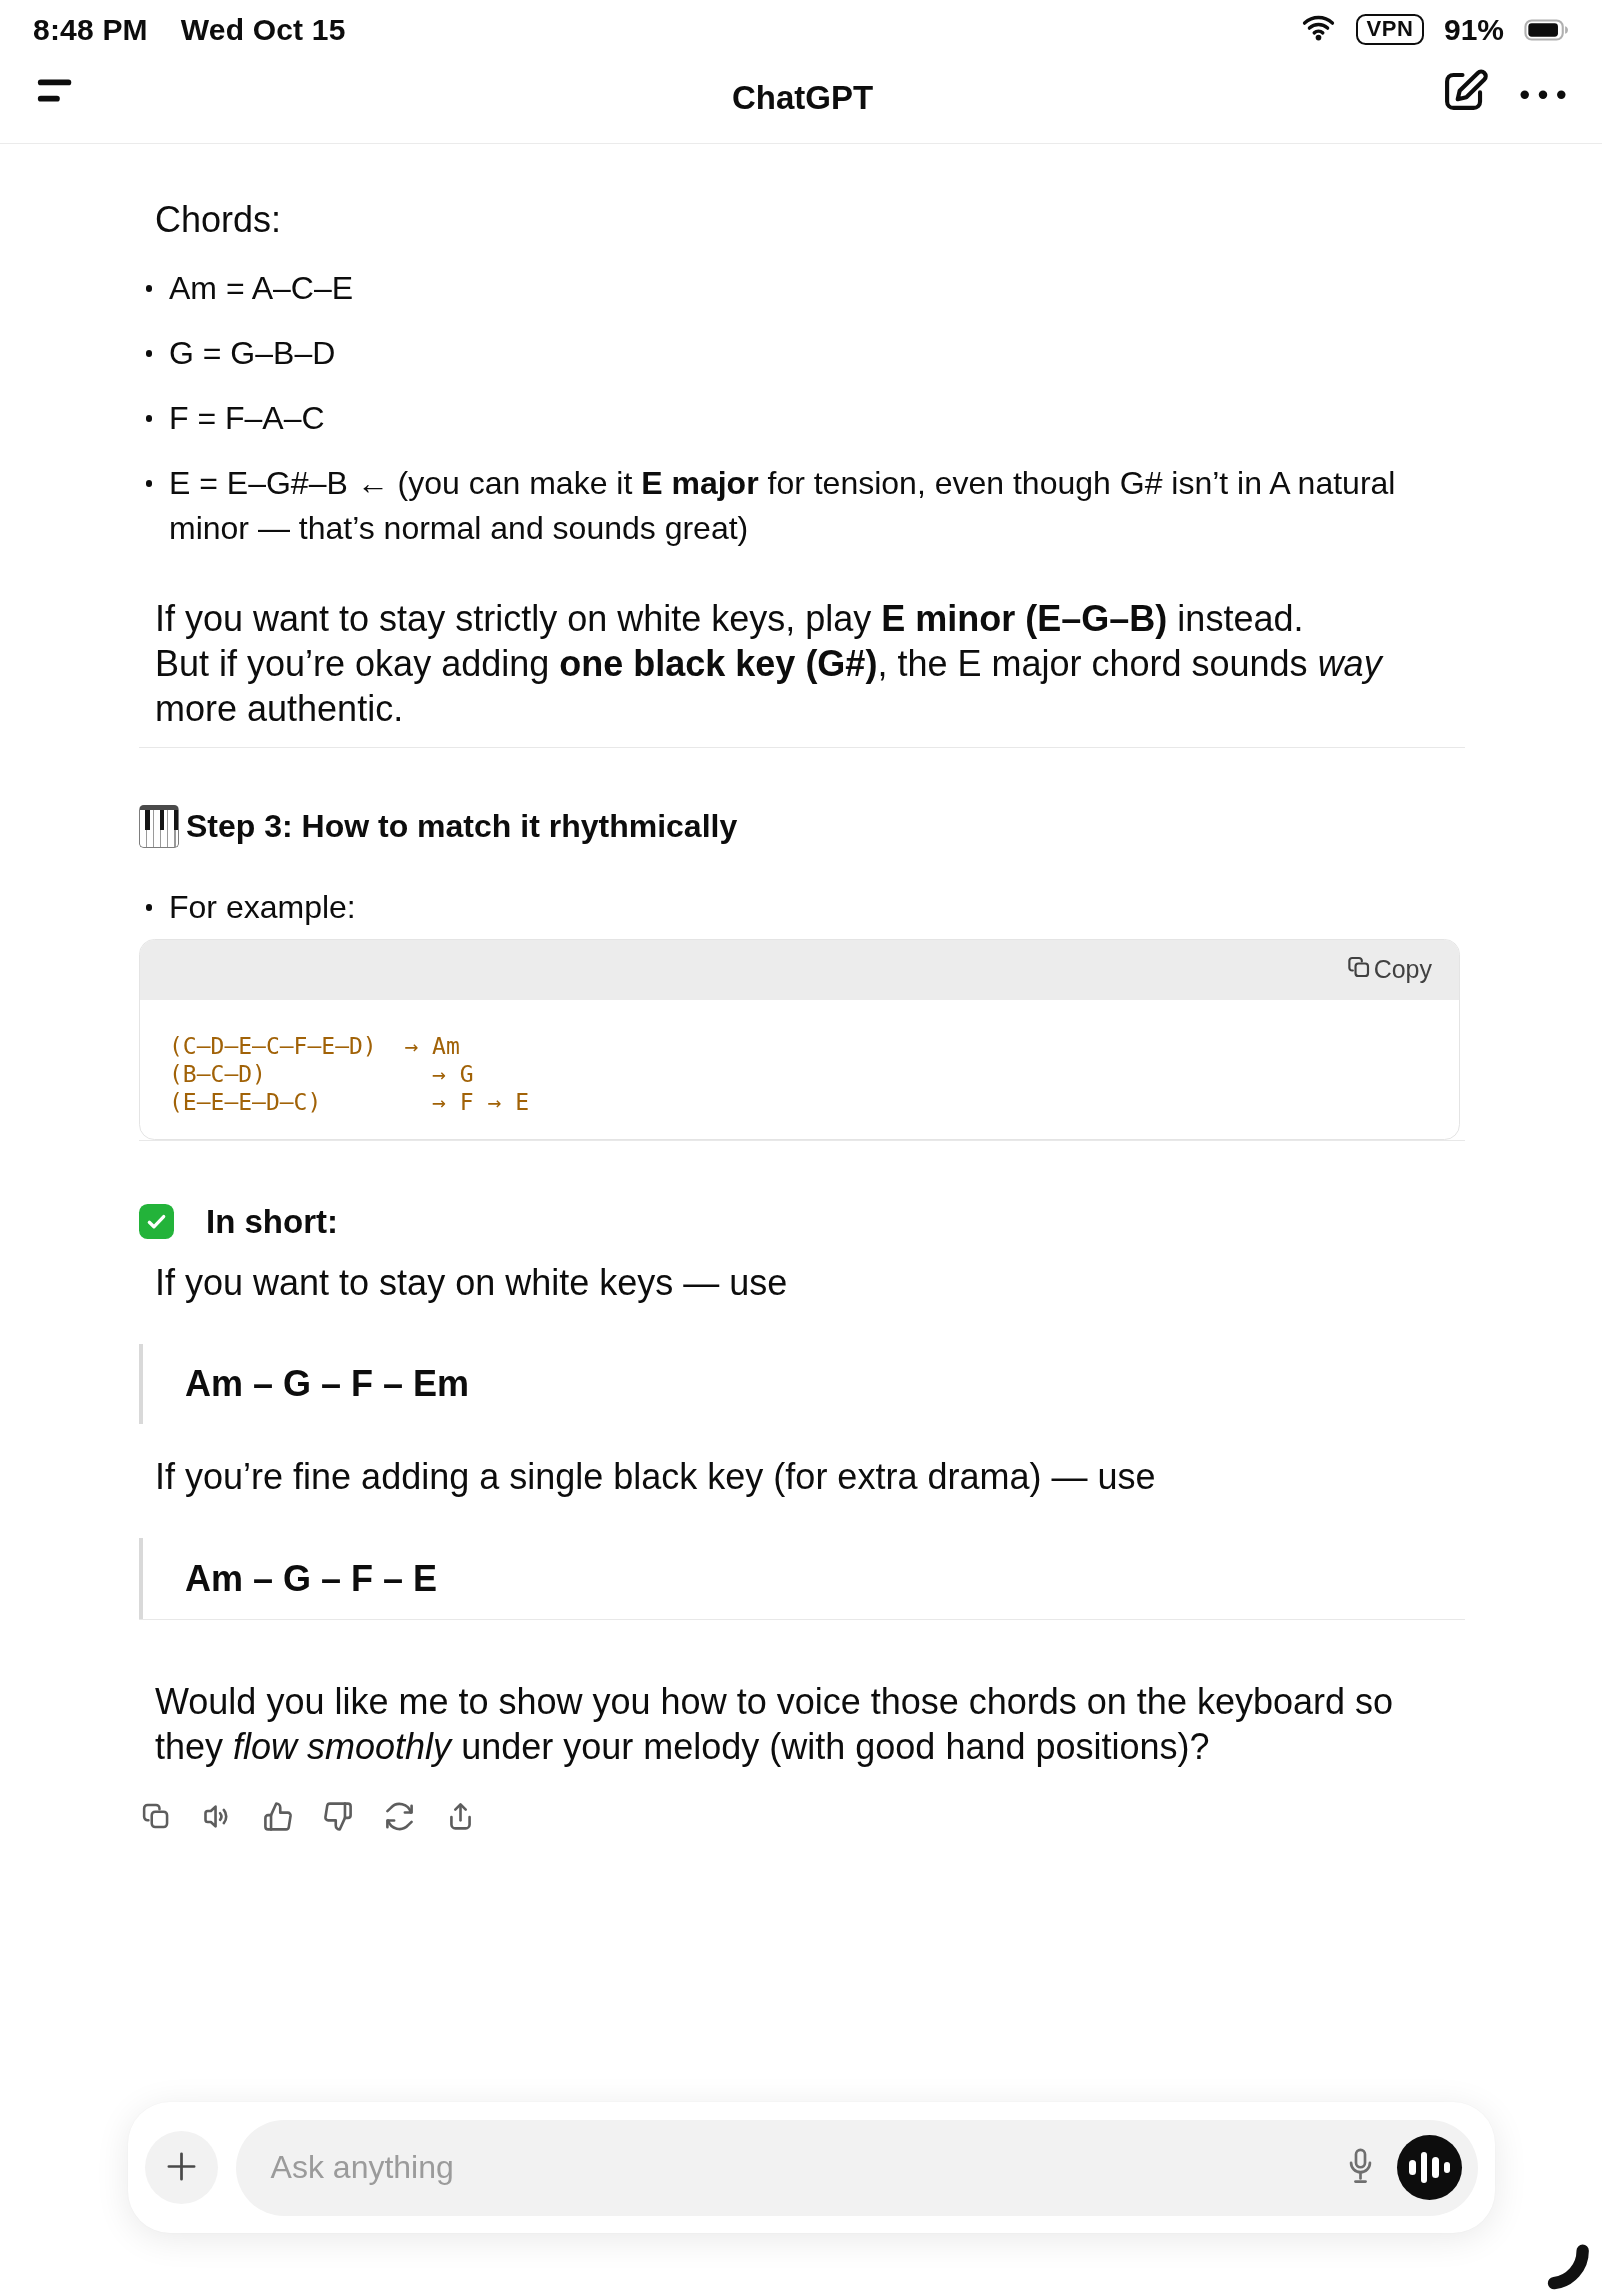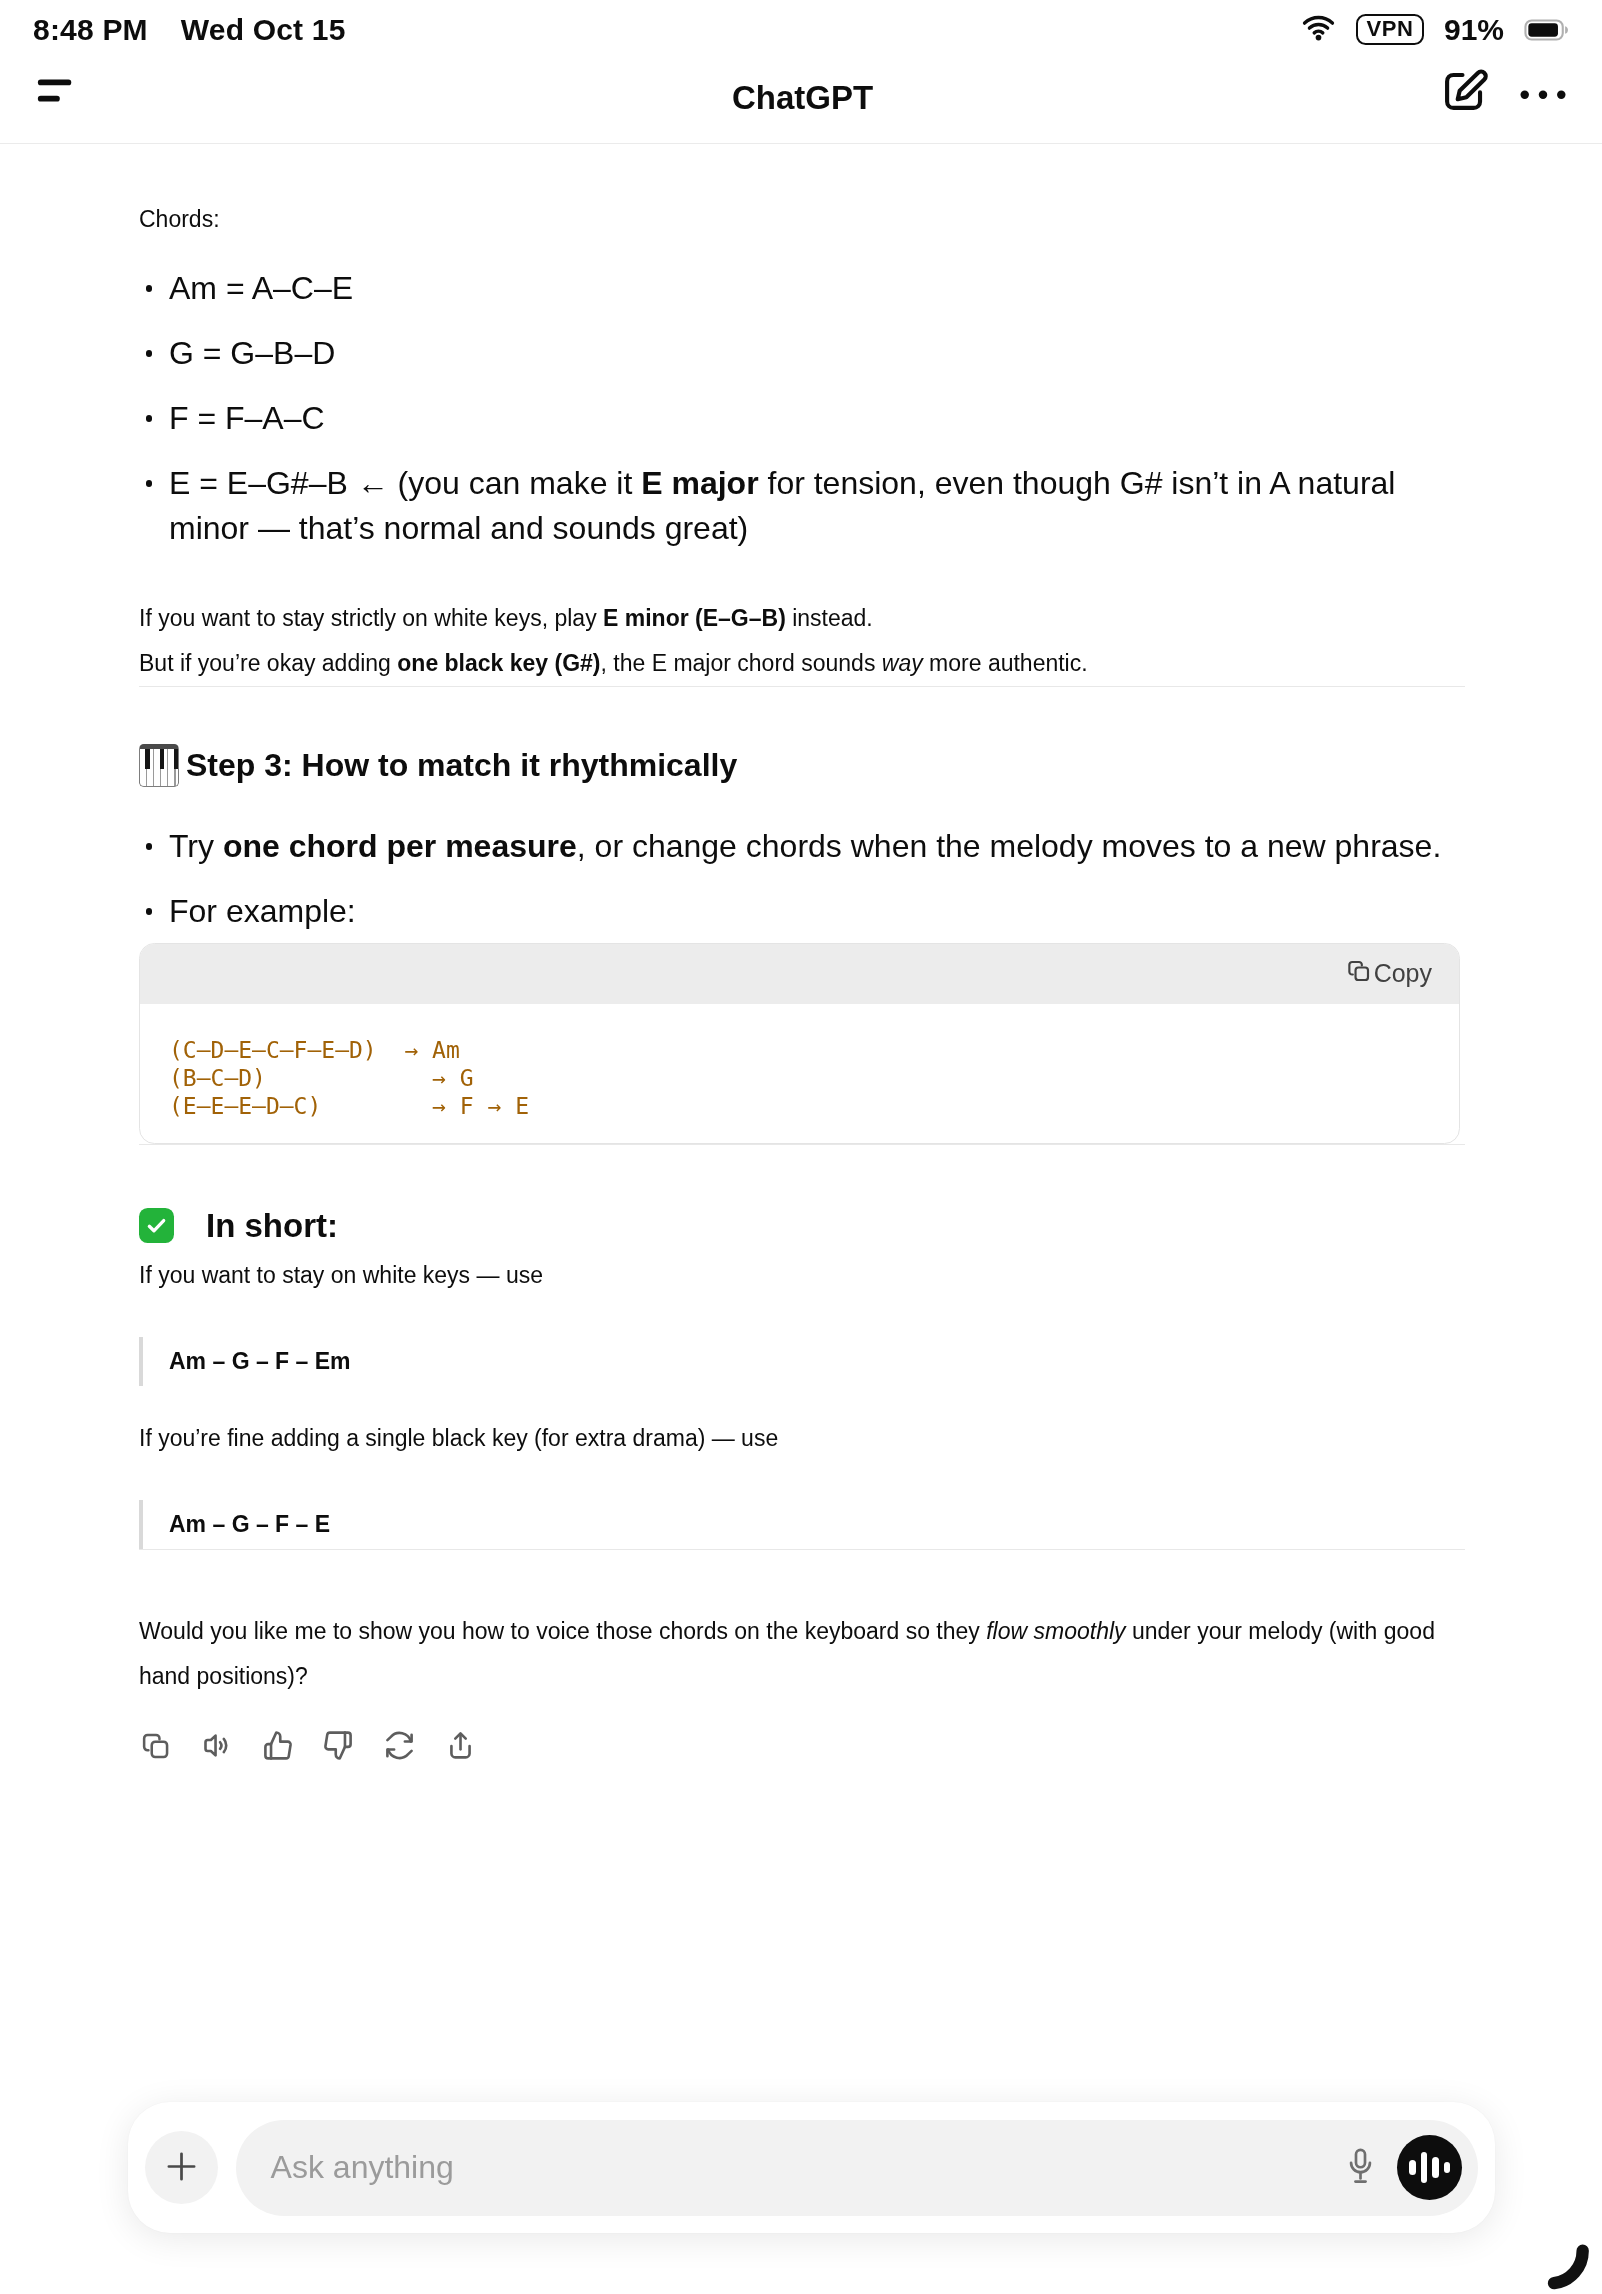--- a/index.html
+++ b/index.html
@@ -23,21 +23,21 @@
   
   .navbar{position:absolute;top:50px;left:0;right:0;height:94px;border-bottom:1.9px solid #ebebeb;box-sizing:border-box;}
   .nav-title{position:absolute;left:3px;right:0;top:29px;text-align:center;font-size:33px;font-weight:600;}
   .btn{background:none;border:none;padding:0;cursor:pointer;}
   .nav-sidebar{position:absolute;left:35px;top:21px;width:42px;height:42px;}
   .nav-compose{position:absolute;left:1437px;top:15.4px;width:54px;height:54px;}
   .nav-more{position:absolute;left:1516px;top:25px;width:54px;height:42px;}
 
   
   .content{position:absolute;top:146px;left:139px;width:1326px;}
-  .content p{margin:0;font-size:23px;line-height:45px;}
+  .content p{margin:16px;font-size:36px;line-height:45px;}
   .prewrap{white-space:pre-wrap;}
   p.chords{margin-top:51px;}
   ul.mlist{list-style:none;margin:24px 0 0 0;padding:0;}
   ul.mlist li{position:relative;padding-left:30px;font-size:32px;line-height:45px;margin-bottom:20px;}
   ul.mlist li:last-child{margin-bottom:0;}
   ul.mlist li::before{content:"";position:absolute;left:6.7px;top:19px;width:6.7px;height:6.7px;border-radius:50%;background:#0d0d0d;}
   ul.chord-list{margin-bottom:45px;}
   hr.sep{border:none;border-top:1.9px solid #e8e8e8;margin:0;}
   .hr1{margin-top:42px;}
   .h2step{display:flex;align-items:center;gap:7px;margin:55px 0 0 0;font-size:32px;font-weight:700;line-height:46px;}
@@ -151,21 +151,20 @@
 </span><span>But if you’re okay adding </span><span class="b">one black key (G#)</span><span>, the E major chord sounds </span><span class="i">way</span><span> more authentic.</span></p>
 
   <hr class="sep hr1">
 
   <div class="h2step">
     <span class="piano"></span>
     <span>Step 3: How to match it rhythmically</span>
   </div>
 
   <ul class="mlist tips">
-    <li><span>Try </span><span class="b">one chord per measure</span><span>, or change chords when the melody moves to a new phrase.</span></li>
     <li><span>For example:</span></li>
   </ul>
 
   <div class="codeblock">
     <div class="code-head">
       <button class="btn copy-btn">
         <span>
           <svg width="26" height="26" viewBox="0 0 24 24" fill="none" stroke="#414141" stroke-width="2" stroke-linecap="round" stroke-linejoin="round">
             <rect x="8.8" y="8.8" width="11.5" height="11.5" rx="2.6"></rect>
             <path d="M6.3 15.2h-.6a2.6 2.6 0 0 1-2.6-2.6V6.3a2.6 2.6 0 0 1 2.6-2.6h6.3a2.6 2.6 0 0 1 2.6 2.6v.6"></path>

